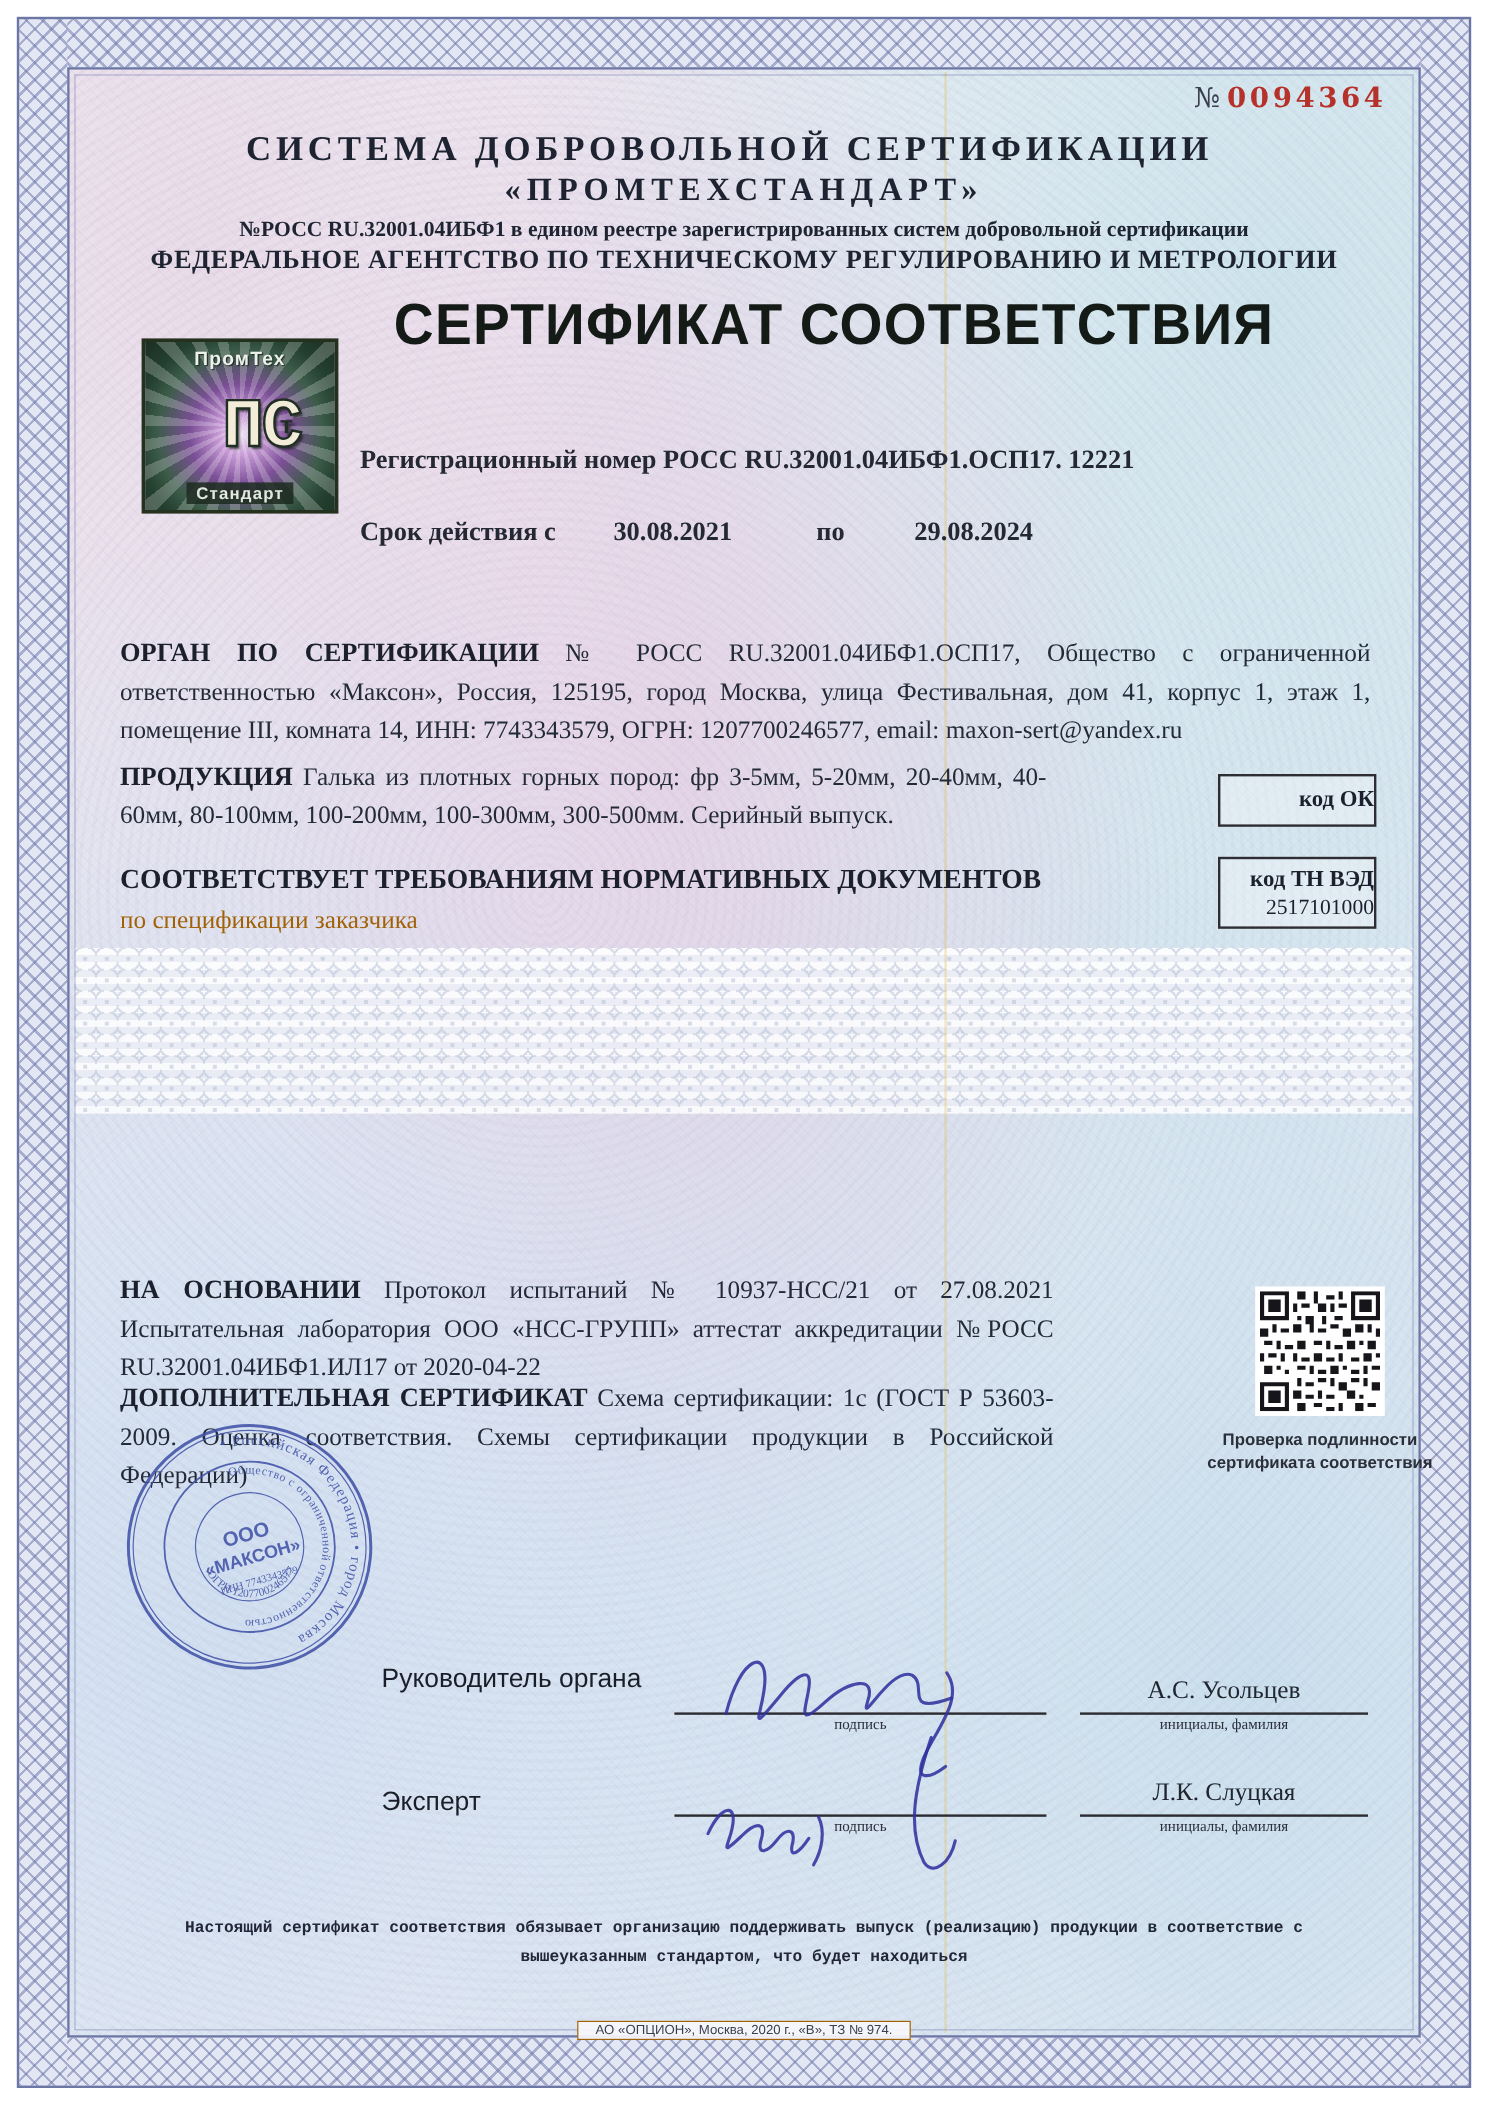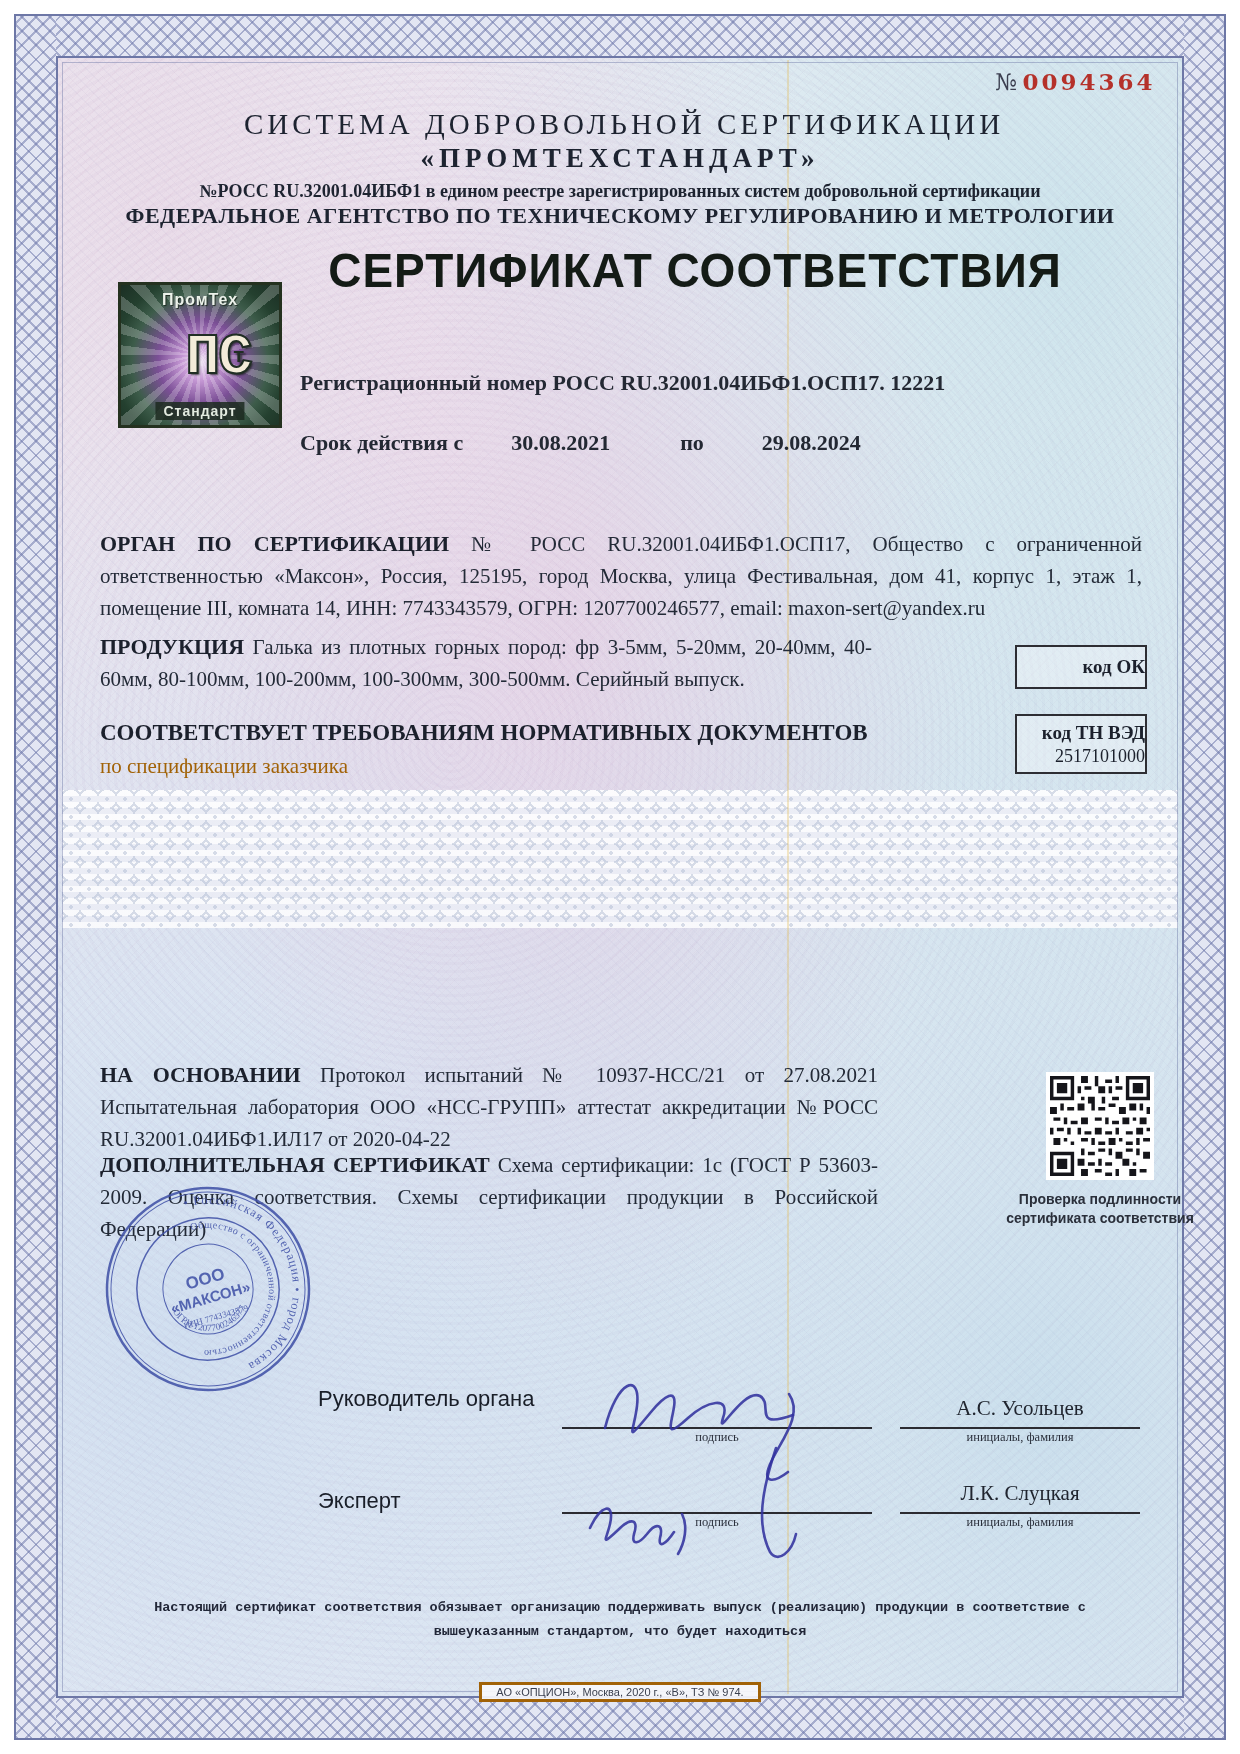--- a/index.html
+++ b/index.html
@@ -52,22 +52,22 @@
     display:flex;align-items:center;justify-content:center;
   }
   .badge span{
     font-family:"Liberation Sans", sans-serif;font-weight:bold;font-size:33px;letter-spacing:3px;
     color:#fbfbfe;text-shadow:1px 1px 0 #7d84ab, 2px 2px 2px rgba(50,55,90,.55);
     transform:scaleY(1.08);
   }
   .serial{position:absolute;left:995px;top:68px;width:190px;font-size:23px;white-space:nowrap;}
   .serial .pfx{color:#3c3f50;font-family:"DejaVu Serif",serif;}
   .serial .num{color:#b5312a;font-family:"DejaVu Serif",serif;letter-spacing:3px;font-weight:bold;}
-  .sys1{position:absolute;left:64px;top:108px;width:1120px;text-align:center;
-    font-weight:normal;font-size:29px;letter-spacing:4px;color:#1d2330;}
+  .sys1{position:absolute;left:48px;top:108px;width:1120px;text-align:center;
+    font-weight:bold;font-size:29px;letter-spacing:4px;color:#1d2330;}
   .sys2{position:absolute;left:60px;top:143px;width:1120px;text-align:center;
     font-weight:bold;font-size:27px;letter-spacing:5px;color:#1d2330;}
   .registry{position:absolute;left:50px;top:181px;width:1140px;text-align:center;
     font-weight:bold;font-size:18px;color:#1d2330;}
   .agency{position:absolute;left:50px;top:203px;width:1140px;text-align:center;
     font-weight:bold;font-size:22px;letter-spacing:.5px;color:#1d2330;}
   .doc-title{position:absolute;left:150px;top:243px;width:1090px;text-align:center;
     font-family:"Liberation Sans", sans-serif;font-weight:bold;font-size:46px;letter-spacing:1px;
     color:#141b16;transform:scaleY(1.05);}
   
@@ -137,21 +137,21 @@
   .sig-strokes{position:absolute;left:545px;top:1366px;width:380px;height:210px;pointer-events:none;}
   .sig-strokes path{stroke:#32329e;stroke-width:2.6;fill:none;opacity:.88;stroke-linecap:round;}
   
   .stamp{position:absolute;left:103px;top:1184px;width:210px;height:210px;
     transform:rotate(-16deg);opacity:.88;}
   .stamp text, .stamp textPath{fill:#4253a8;}
   
   .fine-print{position:absolute;left:100px;top:1596px;width:1040px;text-align:center;
     font-weight:bold;font-size:13.5px;line-height:1.75;color:#222738;font-family:Liberation Mono, monospace;}
   .print-info-wrap{position:absolute;left:0;right:0;top:1682px;text-align:center;z-index:5;}
-  .print-info{display:inline-block;border:3px solid #a16207;background:rgba(247,247,251,.92);
+  .print-info{display:inline-block;border:1px solid #a16207;background:rgba(247,247,251,.92);
     font-size:11px;color:#3a3f4e;padding:1px 14px;font-family:"Liberation Sans",sans-serif;}
 </style>
 </head>
 <body>
 
 <div class="page">
   <div class="content-bg"></div>
   <div class="lace-band"></div>
   <div class="fold-line"></div>
 

